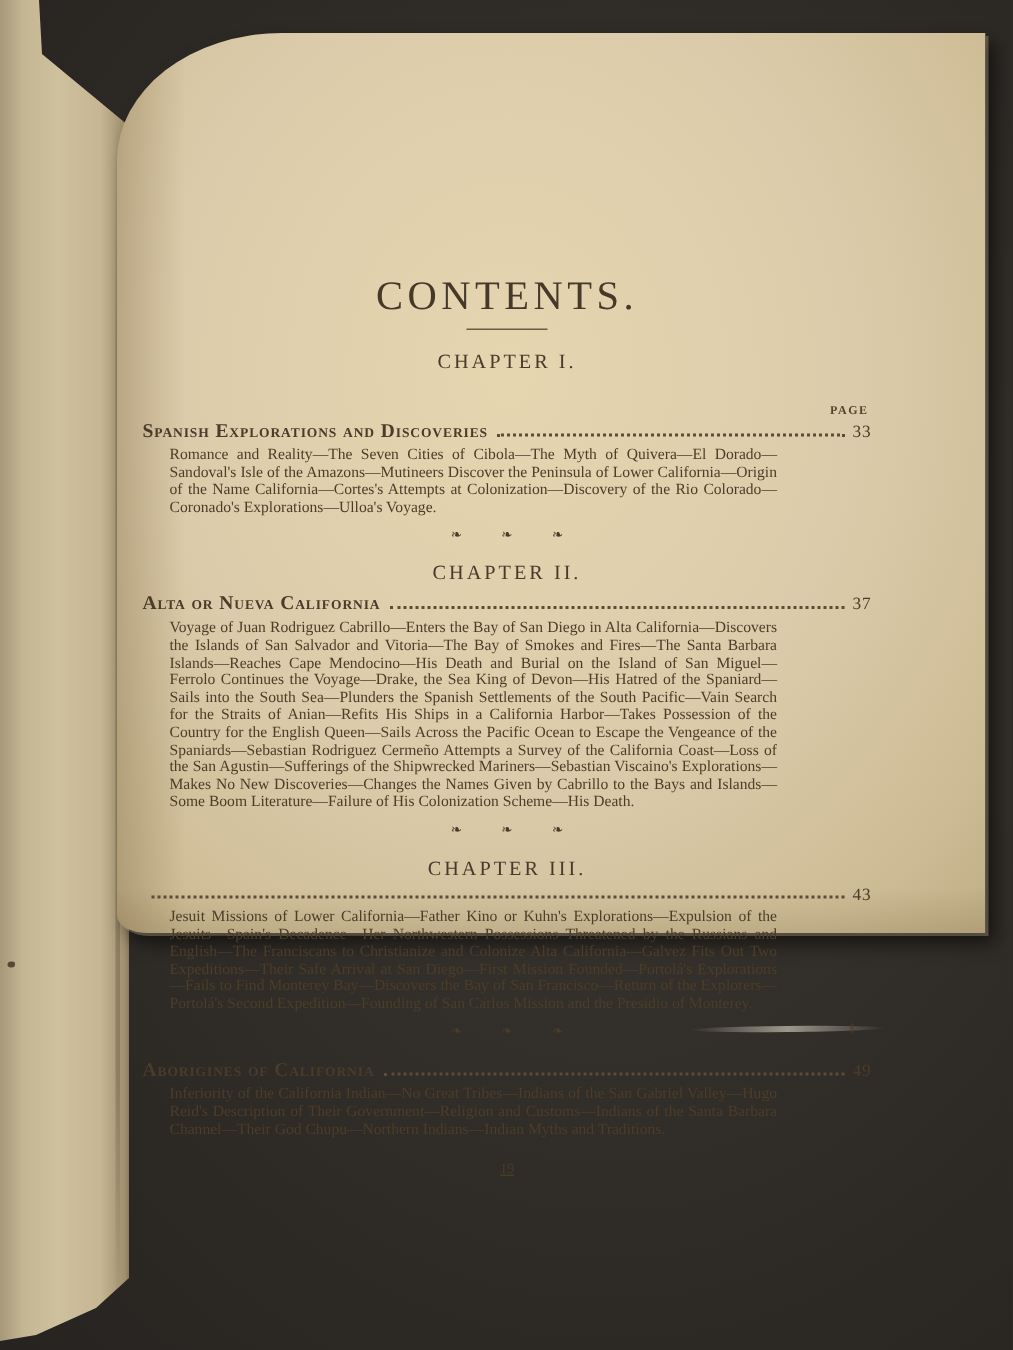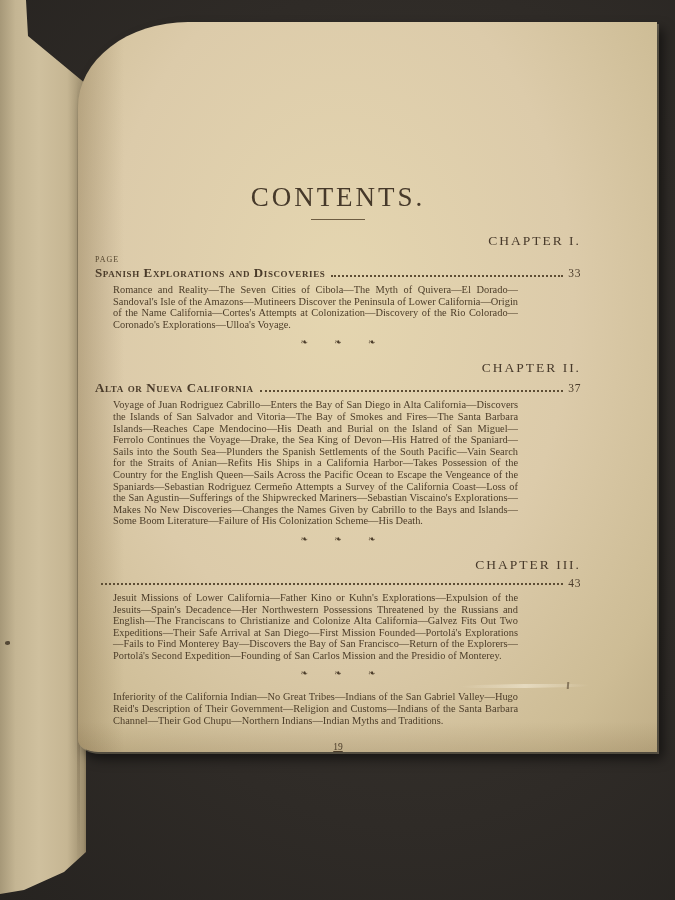--- a/index.html
+++ b/index.html
@@ -24,44 +24,45 @@
     background:linear-gradient(90deg,#a69878 0%,#c4b593 18%,#cfc09e 45%,#c6b693 78%,#9e8f6f 97%,#8a7b5d 100%);
     clip-path:polygon(0 0,26px 0,28px 36px,86px 84px,86px 852px,64px 872px,24px 890px,0 894px);
   }
   .page-stack .crease{
     position:absolute;right:6px;top:80px;bottom:30px;width:3px;
     background:linear-gradient(180deg,rgba(90,74,50,.0),rgba(90,74,50,.35) 20%,rgba(90,74,50,.35) 80%,rgba(90,74,50,0));
   }
 
   
   .page{
-    position:absolute;left:78px;top:22px;width:579px;height:730px;
+    position:absolute;left:78px;top:22px;width:579px;height:600px;
     background:
       linear-gradient(90deg, rgba(110,88,52,.30) 0px, rgba(110,88,52,0) 46px),
       linear-gradient(0deg, rgba(110,88,52,.18) 0px, rgba(110,88,52,0) 30px),
       radial-gradient(ellipse at 45% 38%, #e5d6b0 0%, var(--paper) 52%, #cdbc95 84%, #c0ae87 100%);
     border-top-left-radius:110px 85px;
     border-bottom-left-radius:20px 12px;
     box-shadow:2px 2px 0 rgba(216,202,166,.30), 6px 7px 12px rgba(0,0,0,.55);
   }
 
   .text-block{position:absolute;left:17px;top:0;width:486px;color:var(--ink);}
 
   .title{
     margin-top:160px;text-align:center;font-weight:normal;
     font-size:27px;letter-spacing:3px;color:#46392a;
   }
   .title-rule{width:54px;border-bottom:1.5px solid #6d5c42;margin:6px auto 0;}
 
   .chapter-head{
-    text-align:right;font-size:13.5px;letter-spacing:2px;color:#483a2b;margin-top:13px;
+    text-align:center;font-size:13.5px;letter-spacing:2px;color:#483a2b;margin-top:13px;
   }
   .page-label{
-    text-align:left;font-size:8px;letter-spacing:1px;color:#55462f;
-    margin:6px 2px -3px 0;
+    text-align:right;font-size:8px;letter-spacing:1px;color:#55462f;
+    margin:20px 2px -3px 0;
+    font-weight:bold;
   }
   .entry-line{
     display:flex;align-items:baseline;margin-top:4px;
     font-variant:small-caps;font-size:13px;letter-spacing:.6px;color:#4a3b2a;white-space:nowrap;
   }
   .entry-label{flex:0 0 auto;font-weight:bold;}
   .leader{
     flex:1 1 auto;align-self:flex-end;height:1px;margin:0 5px 4px 6px;
     border-bottom:2px dotted #5d4d34;
   }
@@ -136,20 +137,25 @@
         <div class="chapter-head">CHAPTER III.</div>
         <div class="entry-line">
           <span class="leader"></span>
           <span class="page-num">43</span>
         </div>
         <p class="summary">Jesuit Missions of Lower California—Father Kino or Kuhn's Explorations—Expulsion of the Jesuits—Spain's Decadence—Her Northwestern Possessions Threatened by the Russians and English—The Franciscans to Christianize and Colonize Alta California—Galvez Fits Out Two Expeditions—Their Safe Arrival at San Diego—First Mission Founded—Portolá's Explorations—Fails to Find Monterey Bay—Discovers the Bay of San Francisco—Return of the Explorers—Portolá's Second Expedition—Founding of San Carlos Mission and the Presidio of Monterey.</p>
       </section>
       <div class="ornament">❧ ❧ ❧</div>
 
       <section class="chapter">
+        <div class="entry-line">
+          <span class="entry-label">Aborigines of California</span>
+          <span class="leader"></span>
+          <span class="page-num">49</span>
+        </div>
         <p class="summary">Inferiority of the California Indian—No Great Tribes—Indians of the San Gabriel Valley—Hugo Reid's Description of Their Government—Religion and Customs—Indians of the Santa Barbara Channel—Their God Chupu—Northern Indians—Indian Myths and Traditions.</p>
       </section>
 
       <div class="folio">19</div>
     </div>
 
     <div class="paper-smudge"></div>
     <div class="stray-mark"></div>
   </div>
 

